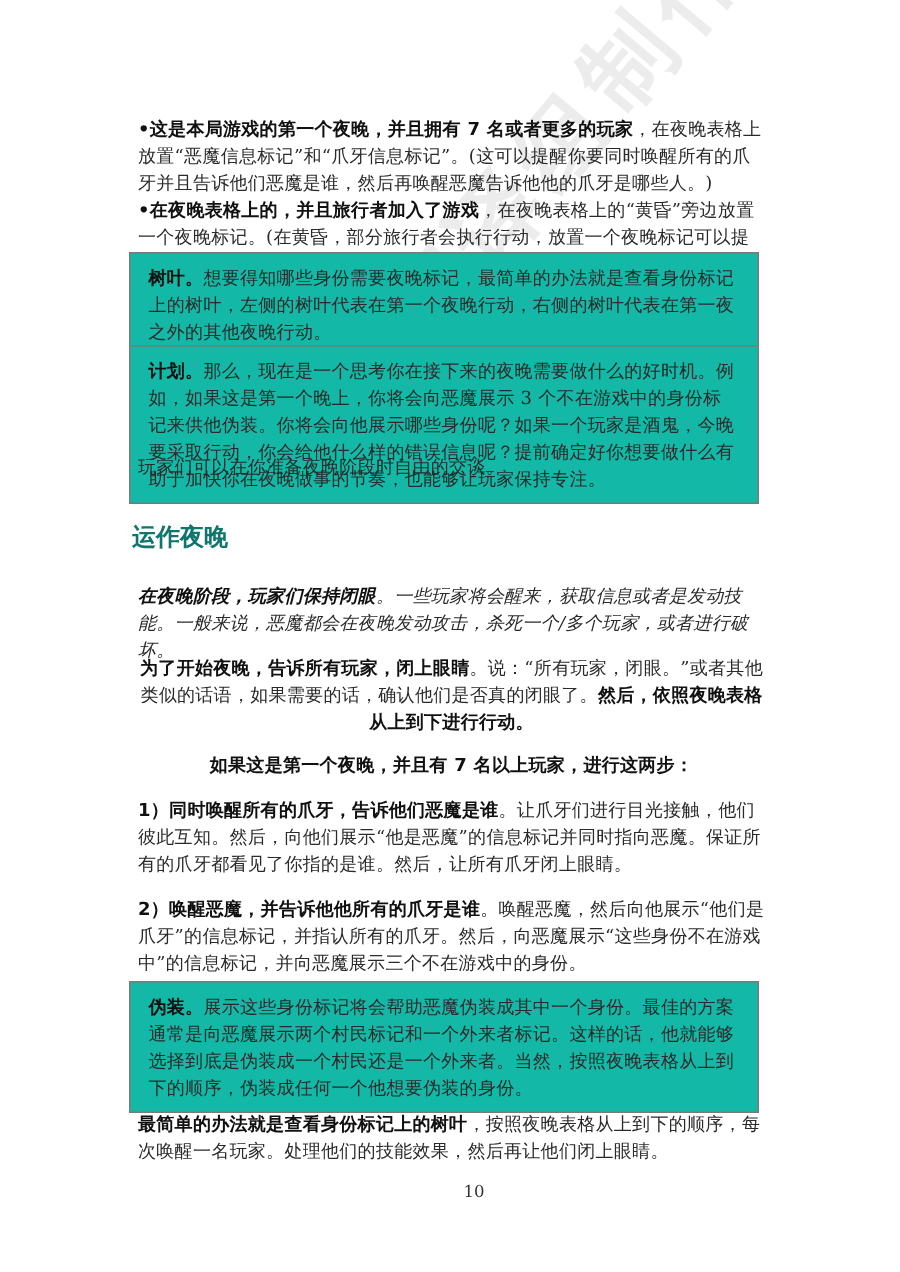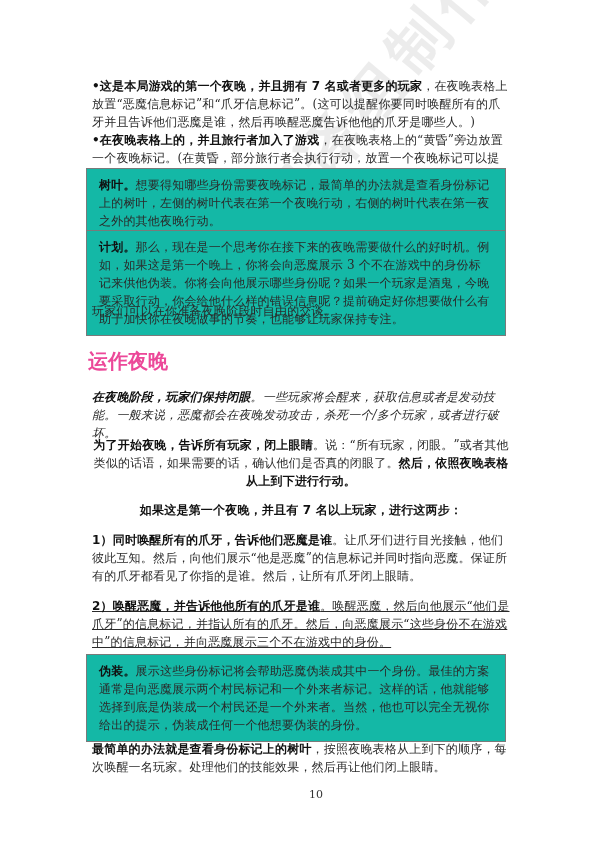--- a/index.html
+++ b/index.html
@@ -12,21 +12,21 @@
     .p { font-size: 12px; line-height: 18px; letter-spacing: 0.2px; margin: 4px; }
     .b { font-family: "DejaVu Sans", "Liberation Sans", sans-serif; font-weight: bold; color: #111; }
     .bullet { position: absolute; left: 0; width: 418px; }
     .box {
       position: absolute; left: -2px; width: 402px;
       border: 1px solid #7a7a7a; background: #14b8a6;
       padding: 3px 8px 3px 8px;
     }
     .heading {
       position: absolute; left: 0; font-family: "DejaVu Sans", "Liberation Sans", sans-serif;
-      font-weight: bold; color: #ec4899; font-size: 20px;
+      font-weight: bold; color: #0f766e; font-size: 16px;
     }
     .blk { position: absolute; left: 0; width: 418px; }
     .pagenum { position: absolute; top: 788px; left: 16px; width: 600px; text-align: center; font-size: 11px; color: #333; }
     .watermark {
       position: absolute; left: 150px; top: 300px; width: 460px;
       transform: rotate(-50deg); transform-origin: 0 0;
       font-family: "DejaVu Sans", "Liberation Sans", sans-serif; font-weight: bold;
       font-size: 60px; color: rgba(200,200,200,0.35); letter-spacing: 8px; white-space: nowrap;
       pointer-events: none;
     }
@@ -67,26 +67,26 @@
   </p>
 
   <p class="p blk" style="top:497px;text-align:center;">
     <span class="b">如果这是第一个夜晚，并且有 7 名以上玩家，进行这两步：</span>
   </p>
 
   <p class="p blk" style="top:527px;">
     <span class="b">1）同时唤醒所有的爪牙，告诉他们恶魔是谁</span><span>。让爪牙们进行目光接触，他们彼此互知。然后，向他们展示“他是恶魔”的信息标记并同时指向恶魔。保证所有的爪牙都看见了你指的是谁。然后，让所有爪牙闭上眼睛。</span>
   </p>
 
-  <p class="p blk" style="top:593px;text-decoration:underline;">
+  <p class="p blk" style="top:593px;">
     <span class="b">2）唤醒恶魔，并告诉他他所有的爪牙是谁</span><span>。唤醒恶魔，然后向他展示“他们是爪牙”的信息标记，并指认所有的爪牙。然后，向恶魔展示“这些身份不在游戏中”的信息标记，并向恶魔展示三个不在游戏中的身份。</span>
   </p>
 
   <div class="box" style="top:654px;">
-    <p class="p"><span class="b">伪装。</span><span>展示这些身份标记将会帮助恶魔伪装成其中一个身份。最佳的方案通常是向恶魔展示两个村民标记和一个外来者标记。这样的话，他就能够选择到底是伪装成一个村民还是一个外来者。当然，他也可以完全无视你给出的提示，伪装成任何一个他想要伪装的身份。</span></p>
+    <p class="p"><span class="b">伪装。</span><span>展示这些身份标记将会帮助恶魔伪装成其中一个身份。最佳的方案通常是向恶魔展示两个村民标记和一个外来者标记。这样的话，他就能够选择到底是伪装成一个村民还是一个外来者。当然，按照夜晚表格从上到下的顺序，伪装成任何一个他想要伪装的身份。</span></p>
   </div>
 
   <p class="p blk" style="top:736px;">
     <span class="b">最简单的办法就是查看身份标记上的树叶</span><span>，按照夜晚表格从上到下的顺序，每次唤醒一名玩家。处理他们的技能效果，然后再让他们闭上眼睛。</span>
   </p>
 </div>
 
 <div class="pagenum">10</div>
 
 </body></html>

